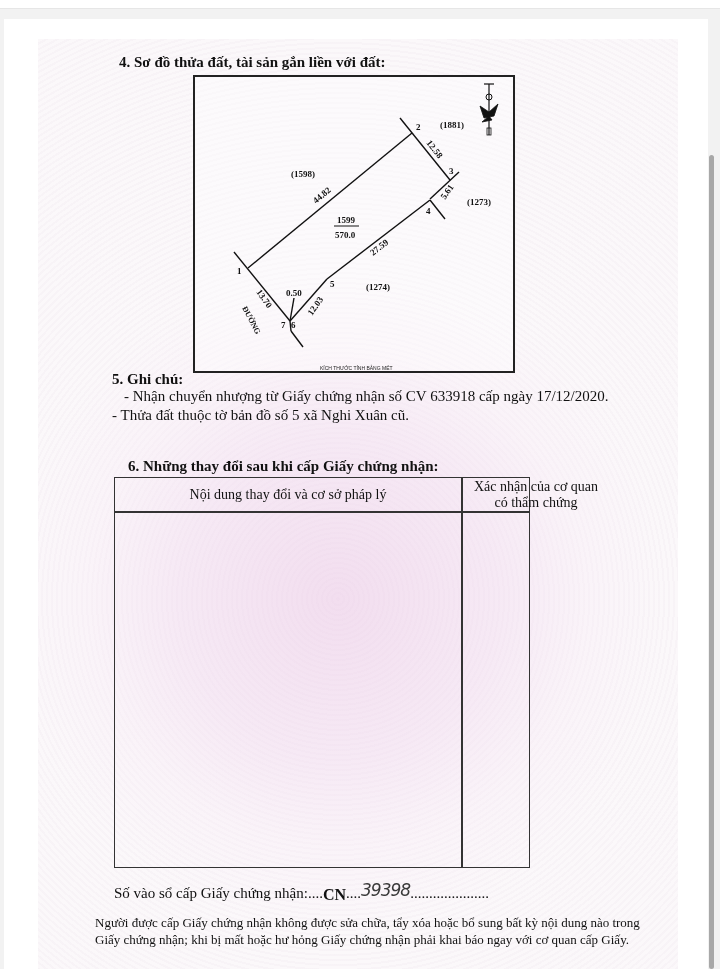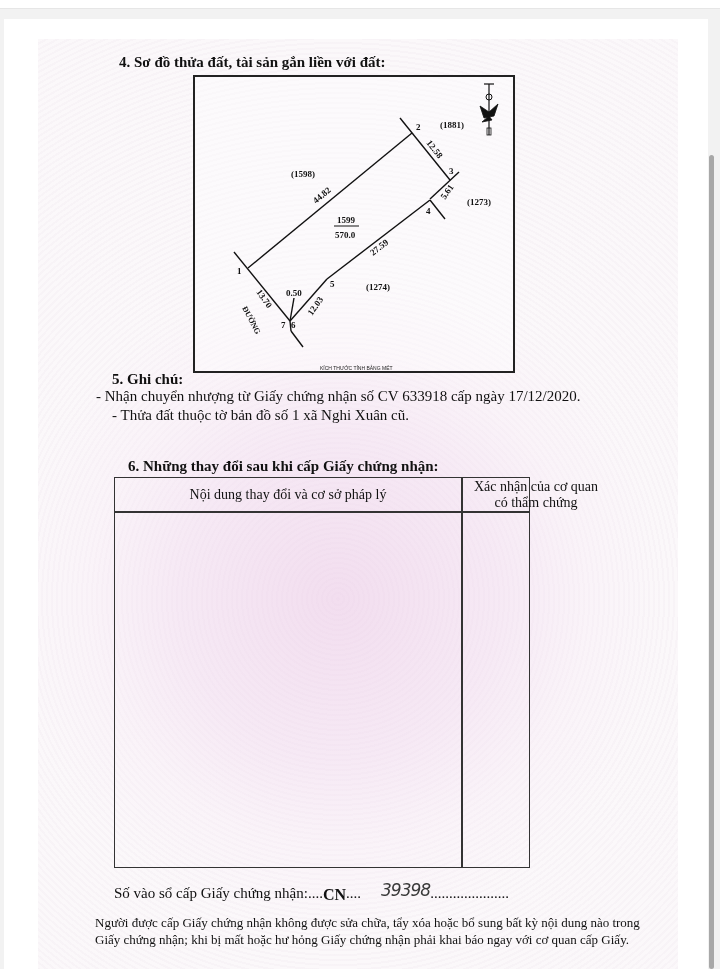--- a/index.html
+++ b/index.html
@@ -41,21 +41,21 @@
   .tbl {
     position:absolute; left:114px; top:477px; width:416px; height:391px;
     border:1.5px solid #333; box-sizing:border-box;
   }
   .tbl .vline { position:absolute; left:346px; top:0; width:1.5px; height:100%; background:#333; }
   .tbl .hline { position:absolute; left:0; top:33px; width:100%; height:1.5px; background:#333; }
   .th1 { position:absolute; left:0; top:0; width:346px; height:33px; display:flex; align-items:center; justify-content:center; font-size:14px; }
   .th2 { position:absolute; left:347px; top:0; width:148px; height:33px; display:flex; flex-direction:column; align-items:center; justify-content:center; font-size:14px; line-height:16px; text-align:left; }
   .regline { position:absolute; left:114px; top:880px; font-size:15px; white-space:nowrap; }
   .regline .cn { font-weight:bold; font-size:16px; vertical-align:-2px; }
-  .regline .hw { font-family:"DejaVu Sans", sans-serif; font-size:17px; color:#3a3a3a; font-style:italic; letter-spacing:-1px; vertical-align:2px;margin-left:20px; }
+  .regline .hw { font-family:"DejaVu Sans", sans-serif; font-size:17px; color:#3a3a3a; font-style:italic; letter-spacing:-1px; vertical-align:2px; }
   .warn { position:absolute; left:95px; top:914px; width:560px; font-size:13px; line-height:17px; }
 </style>
 </head>
 <body>
 
 <div class="topbar"></div>
 <div class="page">
   <div class="paper"></div>
 </div>
 <div class="scrollbar"></div>
@@ -121,22 +121,22 @@
     <line x1="484" y1="84" x2="494" y2="84" stroke-width="1.2"></line>
     <line x1="489" y1="84" x2="489" y2="135" stroke-width="1.2"></line>
     <circle cx="489" cy="97" r="3" fill="none" stroke-width="1"></circle>
     <path d="M480 106 L489 112 L498 104 L494 116 L484 118 Z" stroke-width="0.8"></path>
     <path d="M482 122 L489 116 L492 120 Z" stroke-width="0.8"></path>
     <rect x="487" y="128" width="4" height="7" fill="none" stroke-width="0.8"></rect>
   </g>
 </svg>
 
 <div class="h" style="left:112px; top:371px;">5. Ghi chú:</div>
-<div class="t" style="left:96px; top:388px;">- Nhận chuyển nhượng từ Giấy chứng nhận số CV 633918 cấp ngày 17/12/2020.</div>
-<div class="t" style="left:112px; top:407px;">- Thửa đất thuộc tờ bản đồ số 1 xã Nghi Xuân cũ.</div>
+<div class="t" style="left:124px; top:388px;">- Nhận chuyển nhượng từ Giấy chứng nhận số CV 633918 cấp ngày 17/12/2020.</div>
+<div class="t" style="left:112px; top:407px;">- Thửa đất thuộc tờ bản đồ số 5 xã Nghi Xuân cũ.</div>
 
 <div class="h" style="left:128px; top:458px;">6. Những thay đổi sau khi cấp Giấy chứng nhận:</div>
 
 <div class="tbl">
   <div class="th1">
     <span>Nội dung thay đổi và cơ sở pháp lý</span>
   </div>
   <div class="th2">
     <span>Xác nhận của cơ quan</span>
     <span>có thẩm chứng</span>

